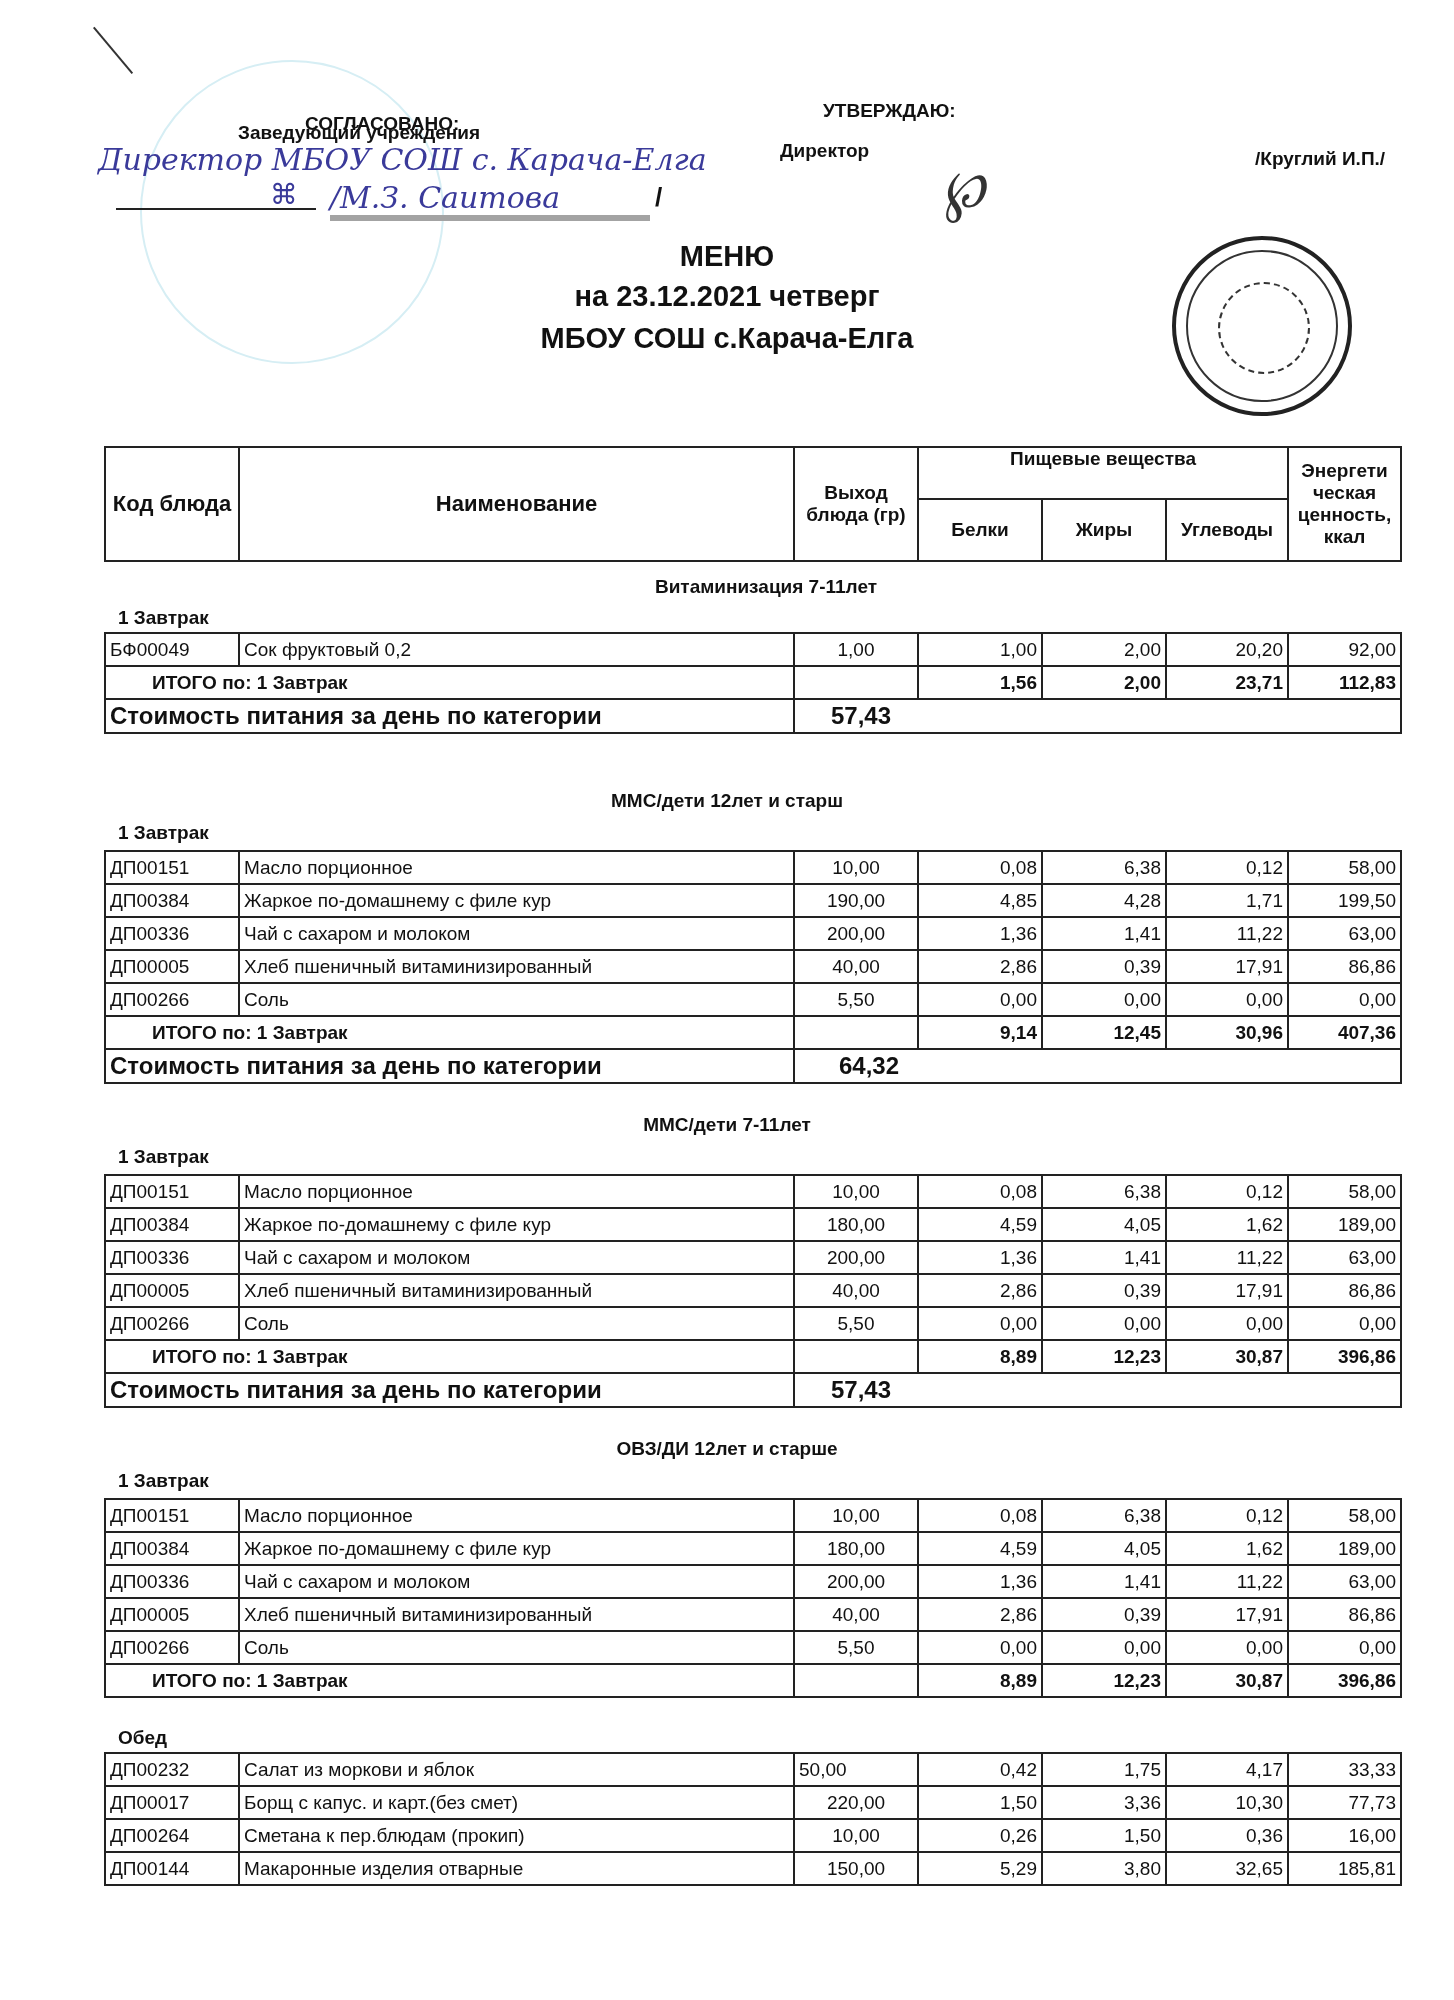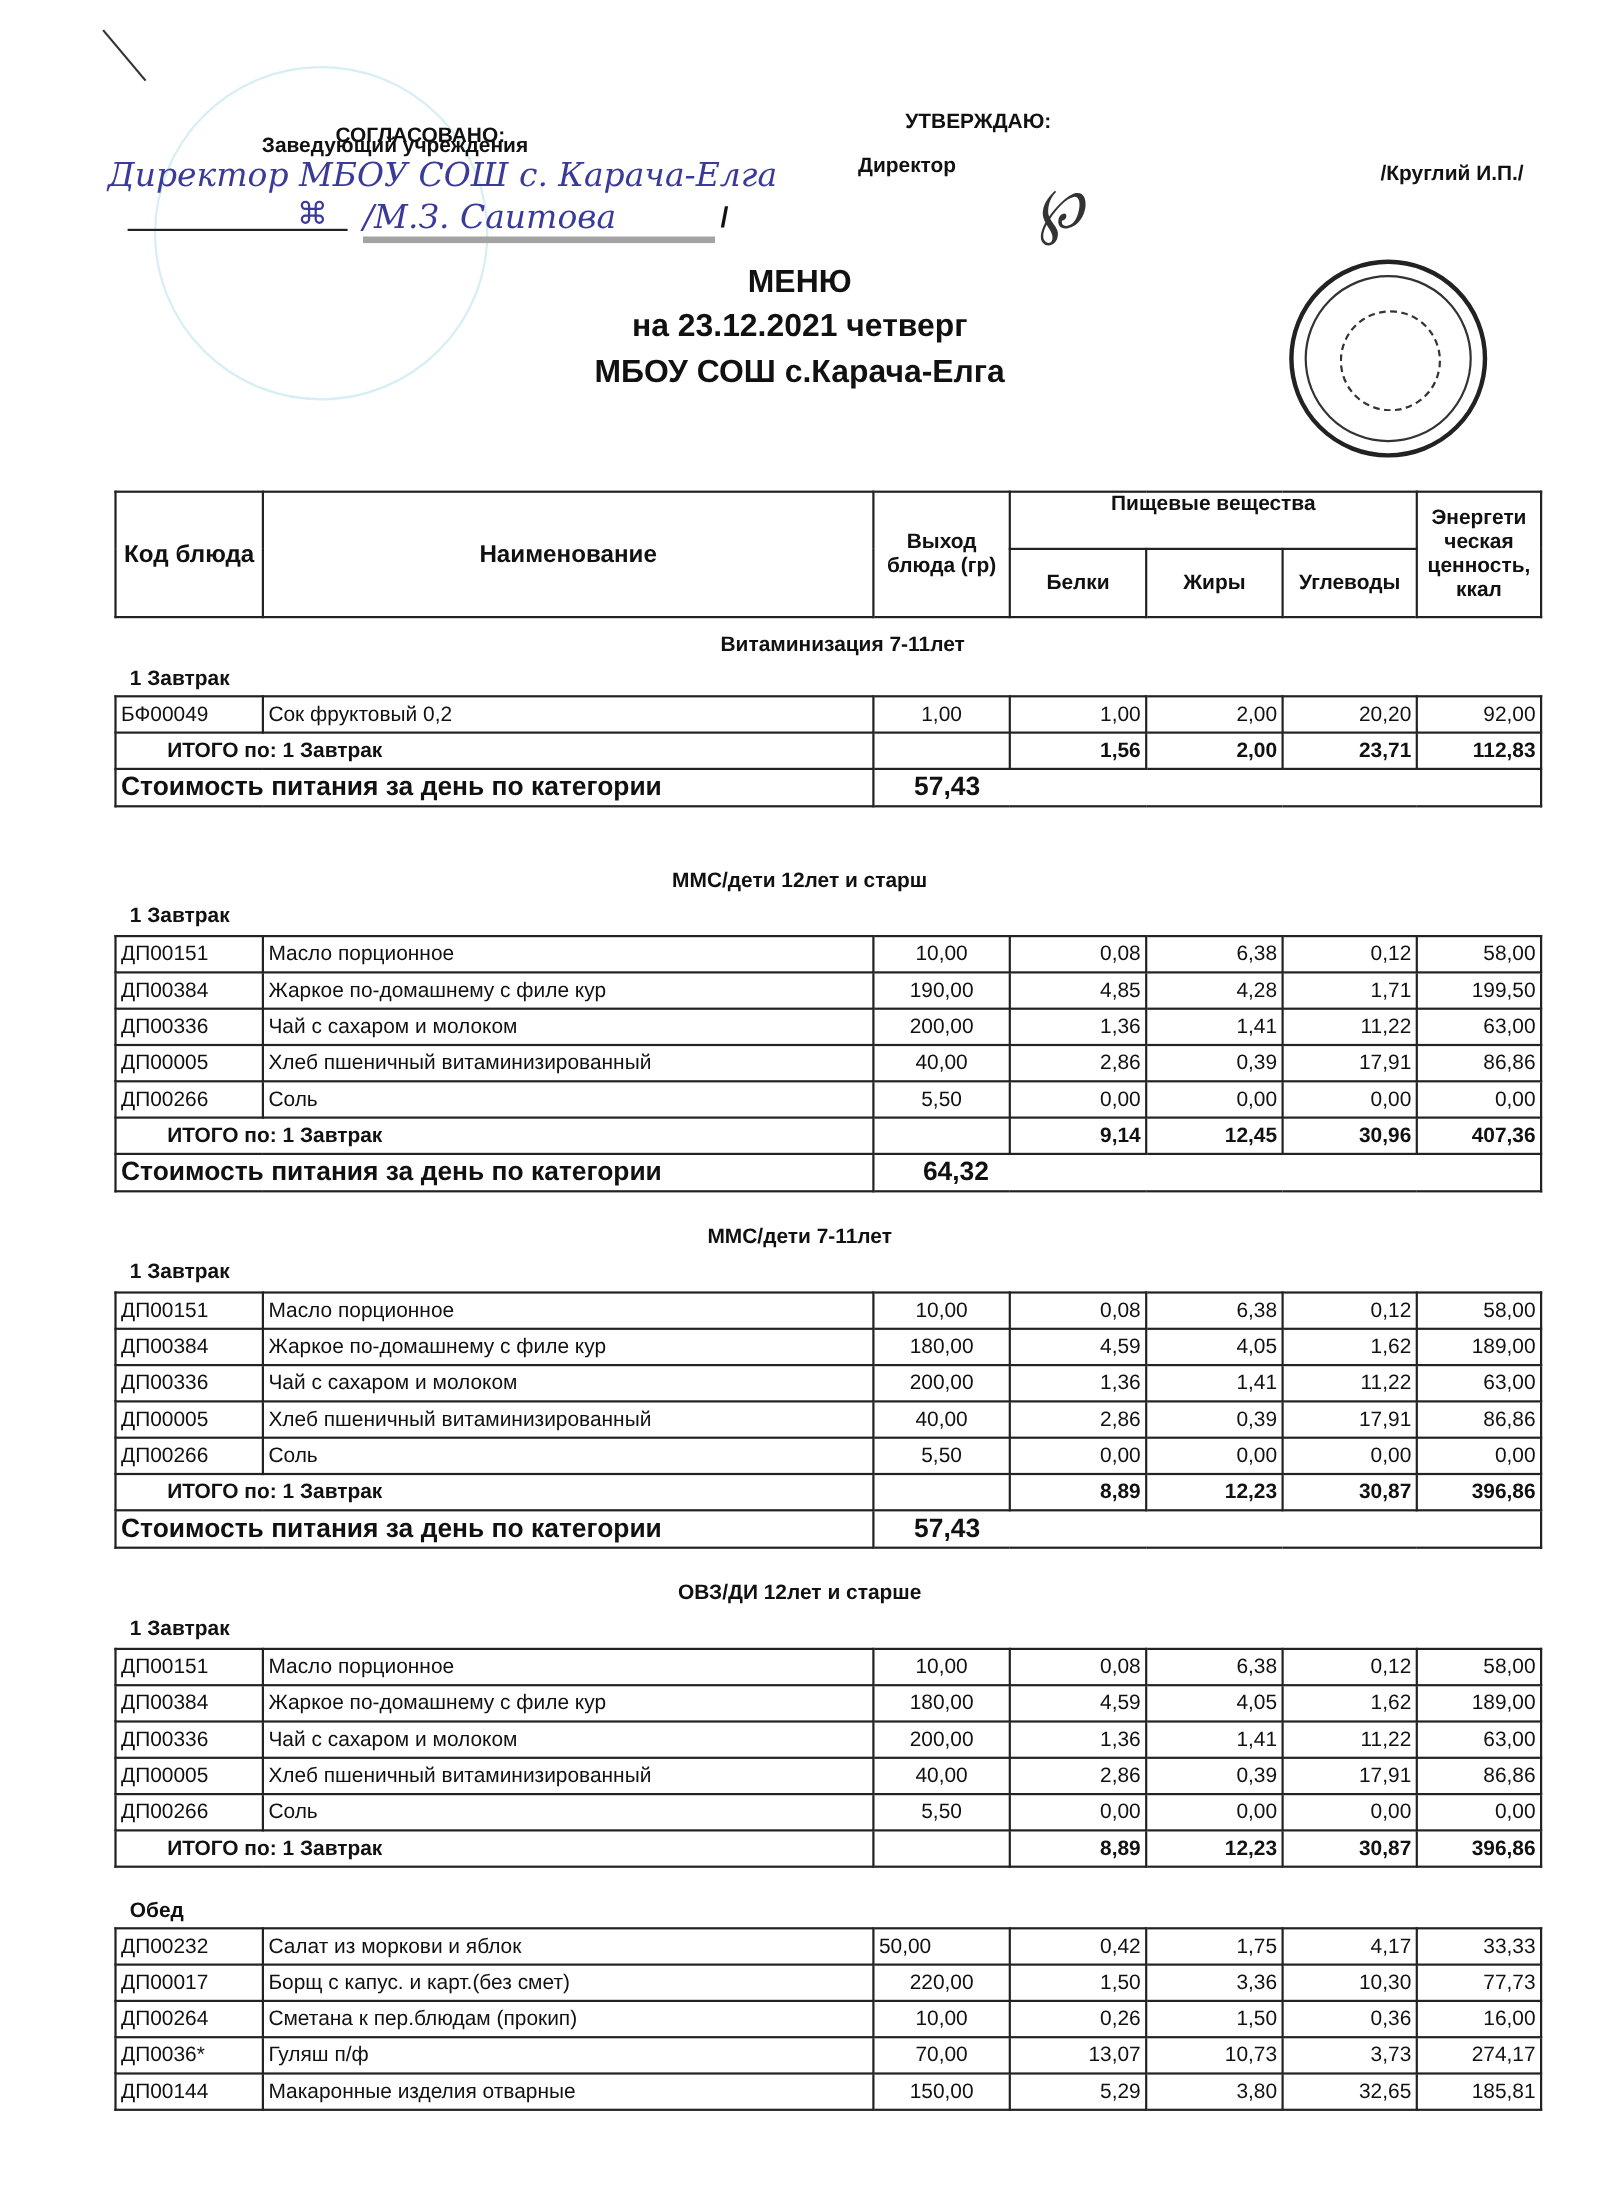--- a/index.html
+++ b/index.html
@@ -362,29 +362,20 @@
   <tr>
         <td>ДП00264</td>
         <td>Сметана к пер.блюдам (прокип)</td>
         <td style="text-align:center">10,00</td>
         <td class="num">0,26</td>
         <td class="num">1,50</td>
         <td class="num">0,36</td>
         <td class="num">16,00</td>
       </tr>
   <tr>
-        <td>ДП0036*</td>
-        <td>Гуляш п/ф</td>
-        <td style="text-align:center">70,00</td>
-        <td class="num">13,07</td>
-        <td class="num">10,73</td>
-        <td class="num">3,73</td>
-        <td class="num">274,17</td>
-      </tr>
-  <tr>
         <td>ДП00144</td>
         <td>Макаронные изделия отварные</td>
         <td style="text-align:center">150,00</td>
         <td class="num">5,29</td>
         <td class="num">3,80</td>
         <td class="num">32,65</td>
         <td class="num">185,81</td>
       </tr>
 </tbody>
   </table>

